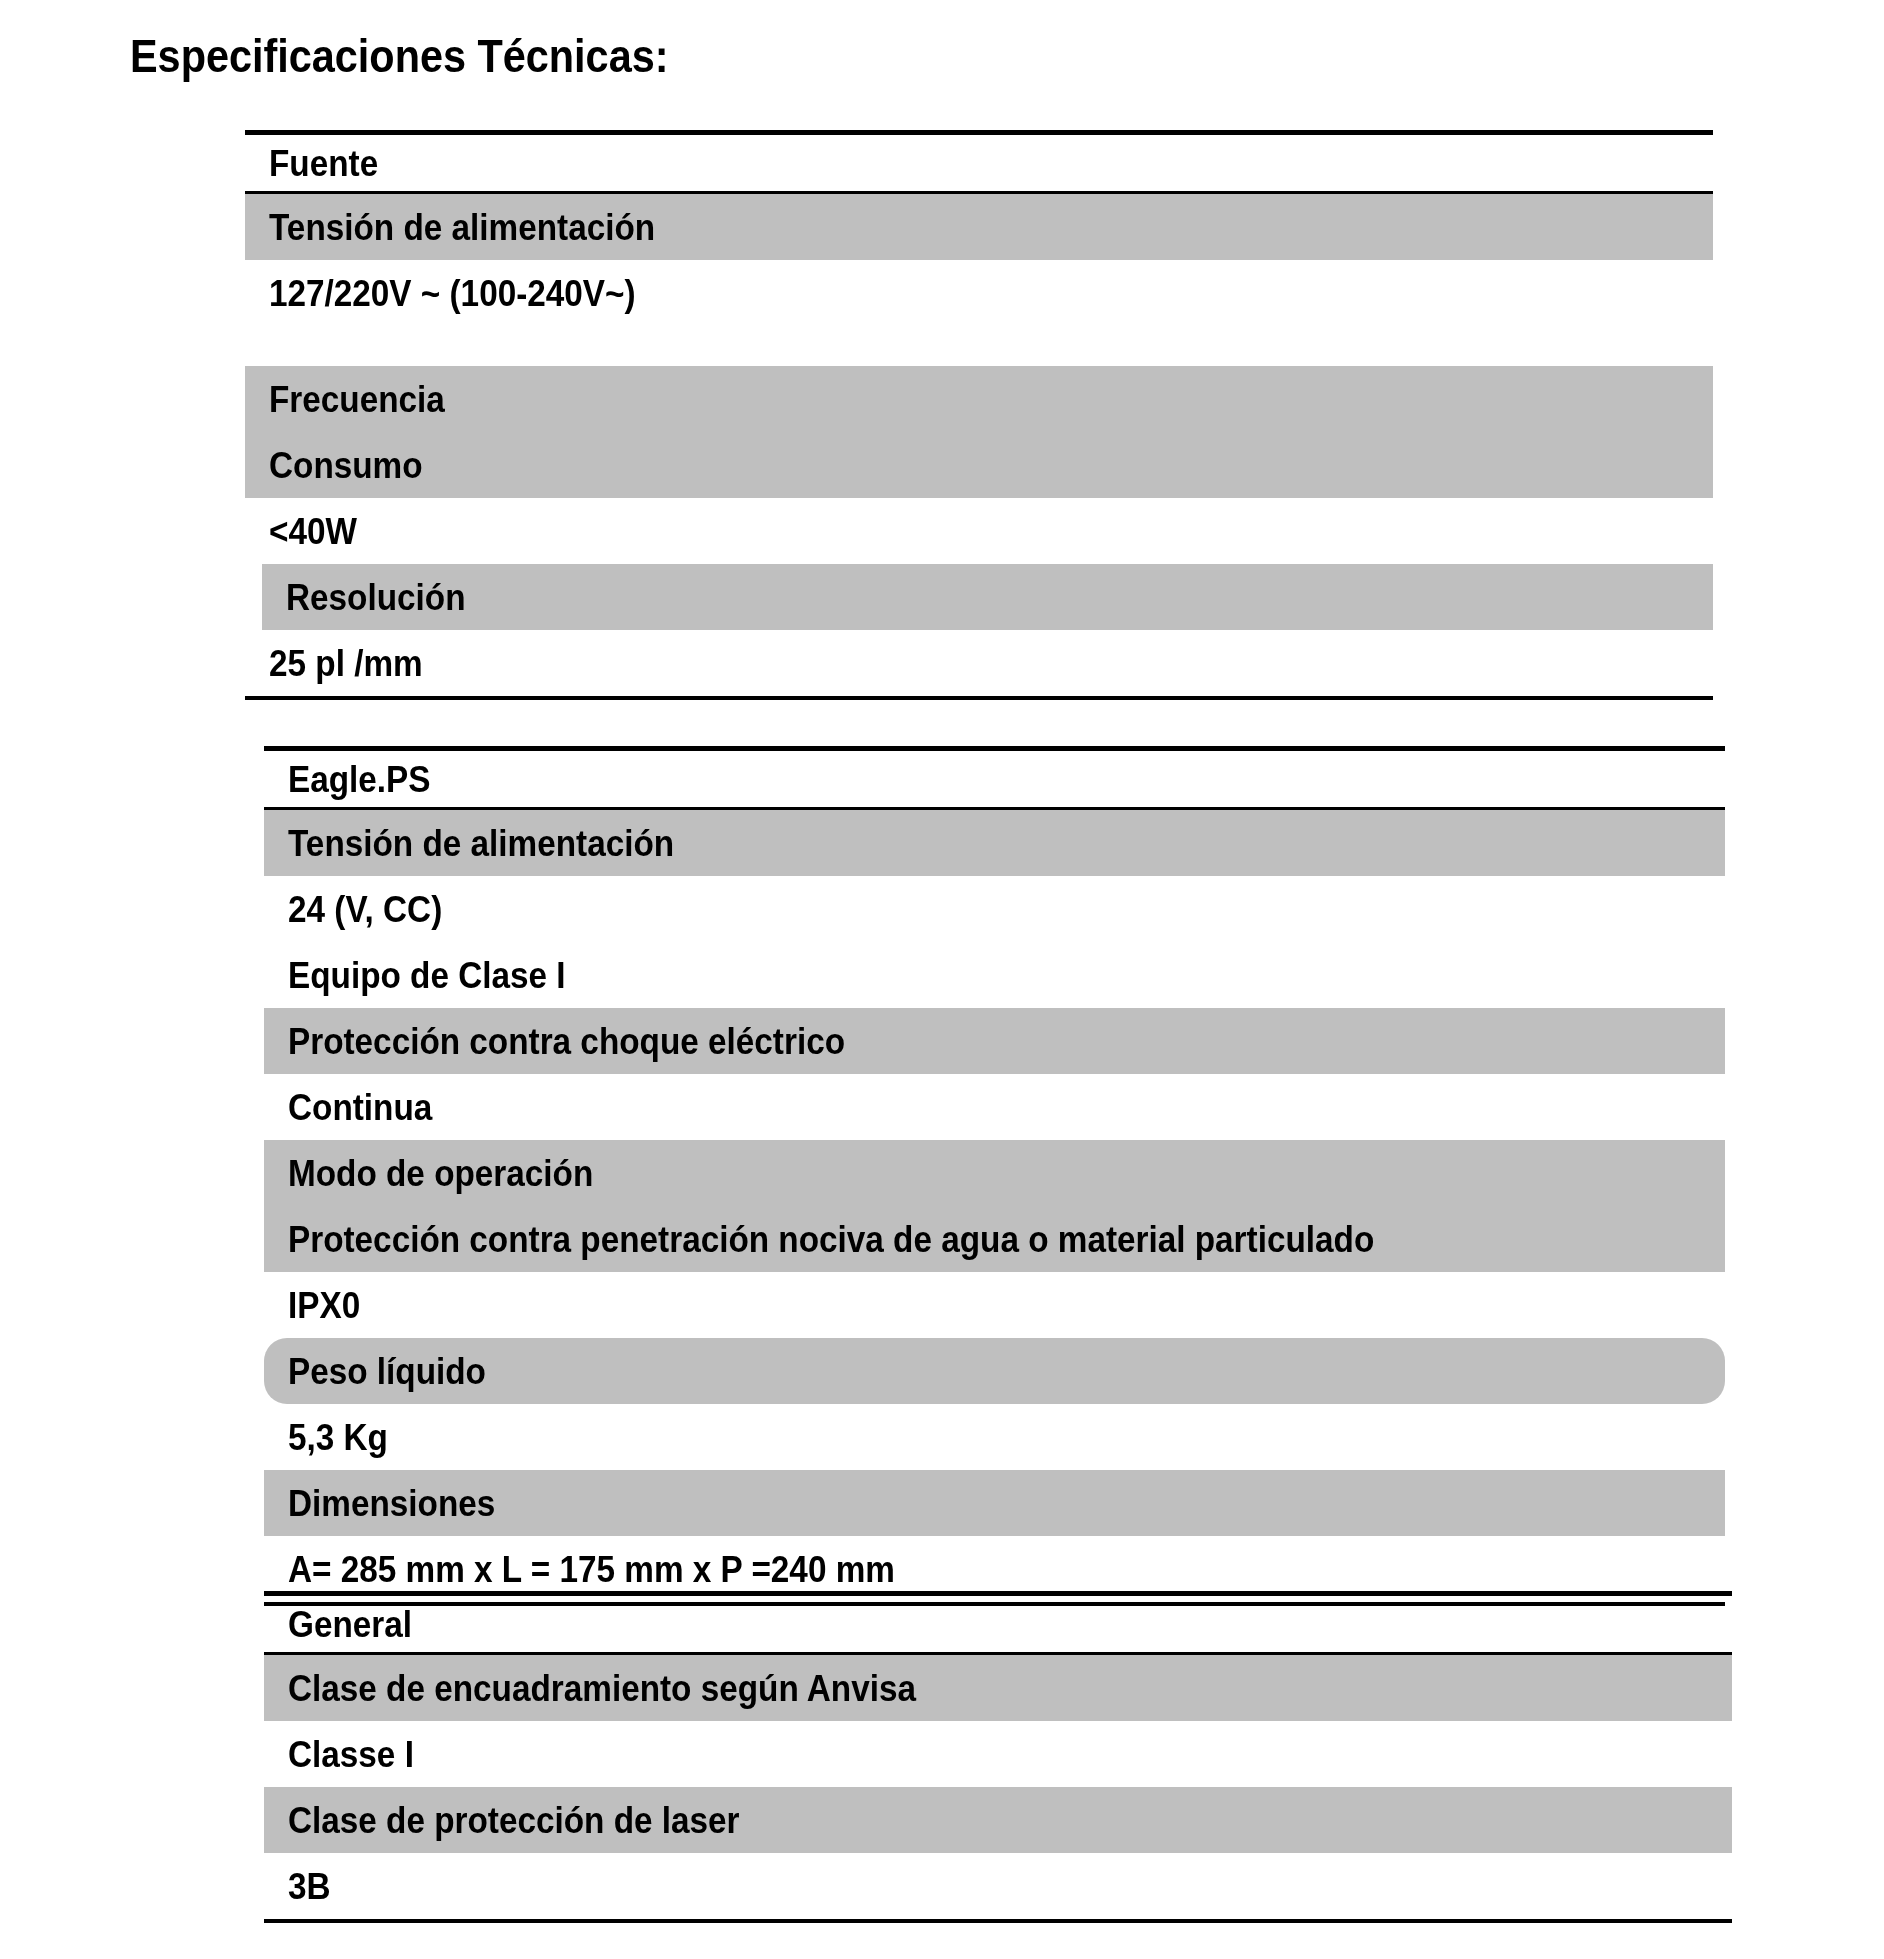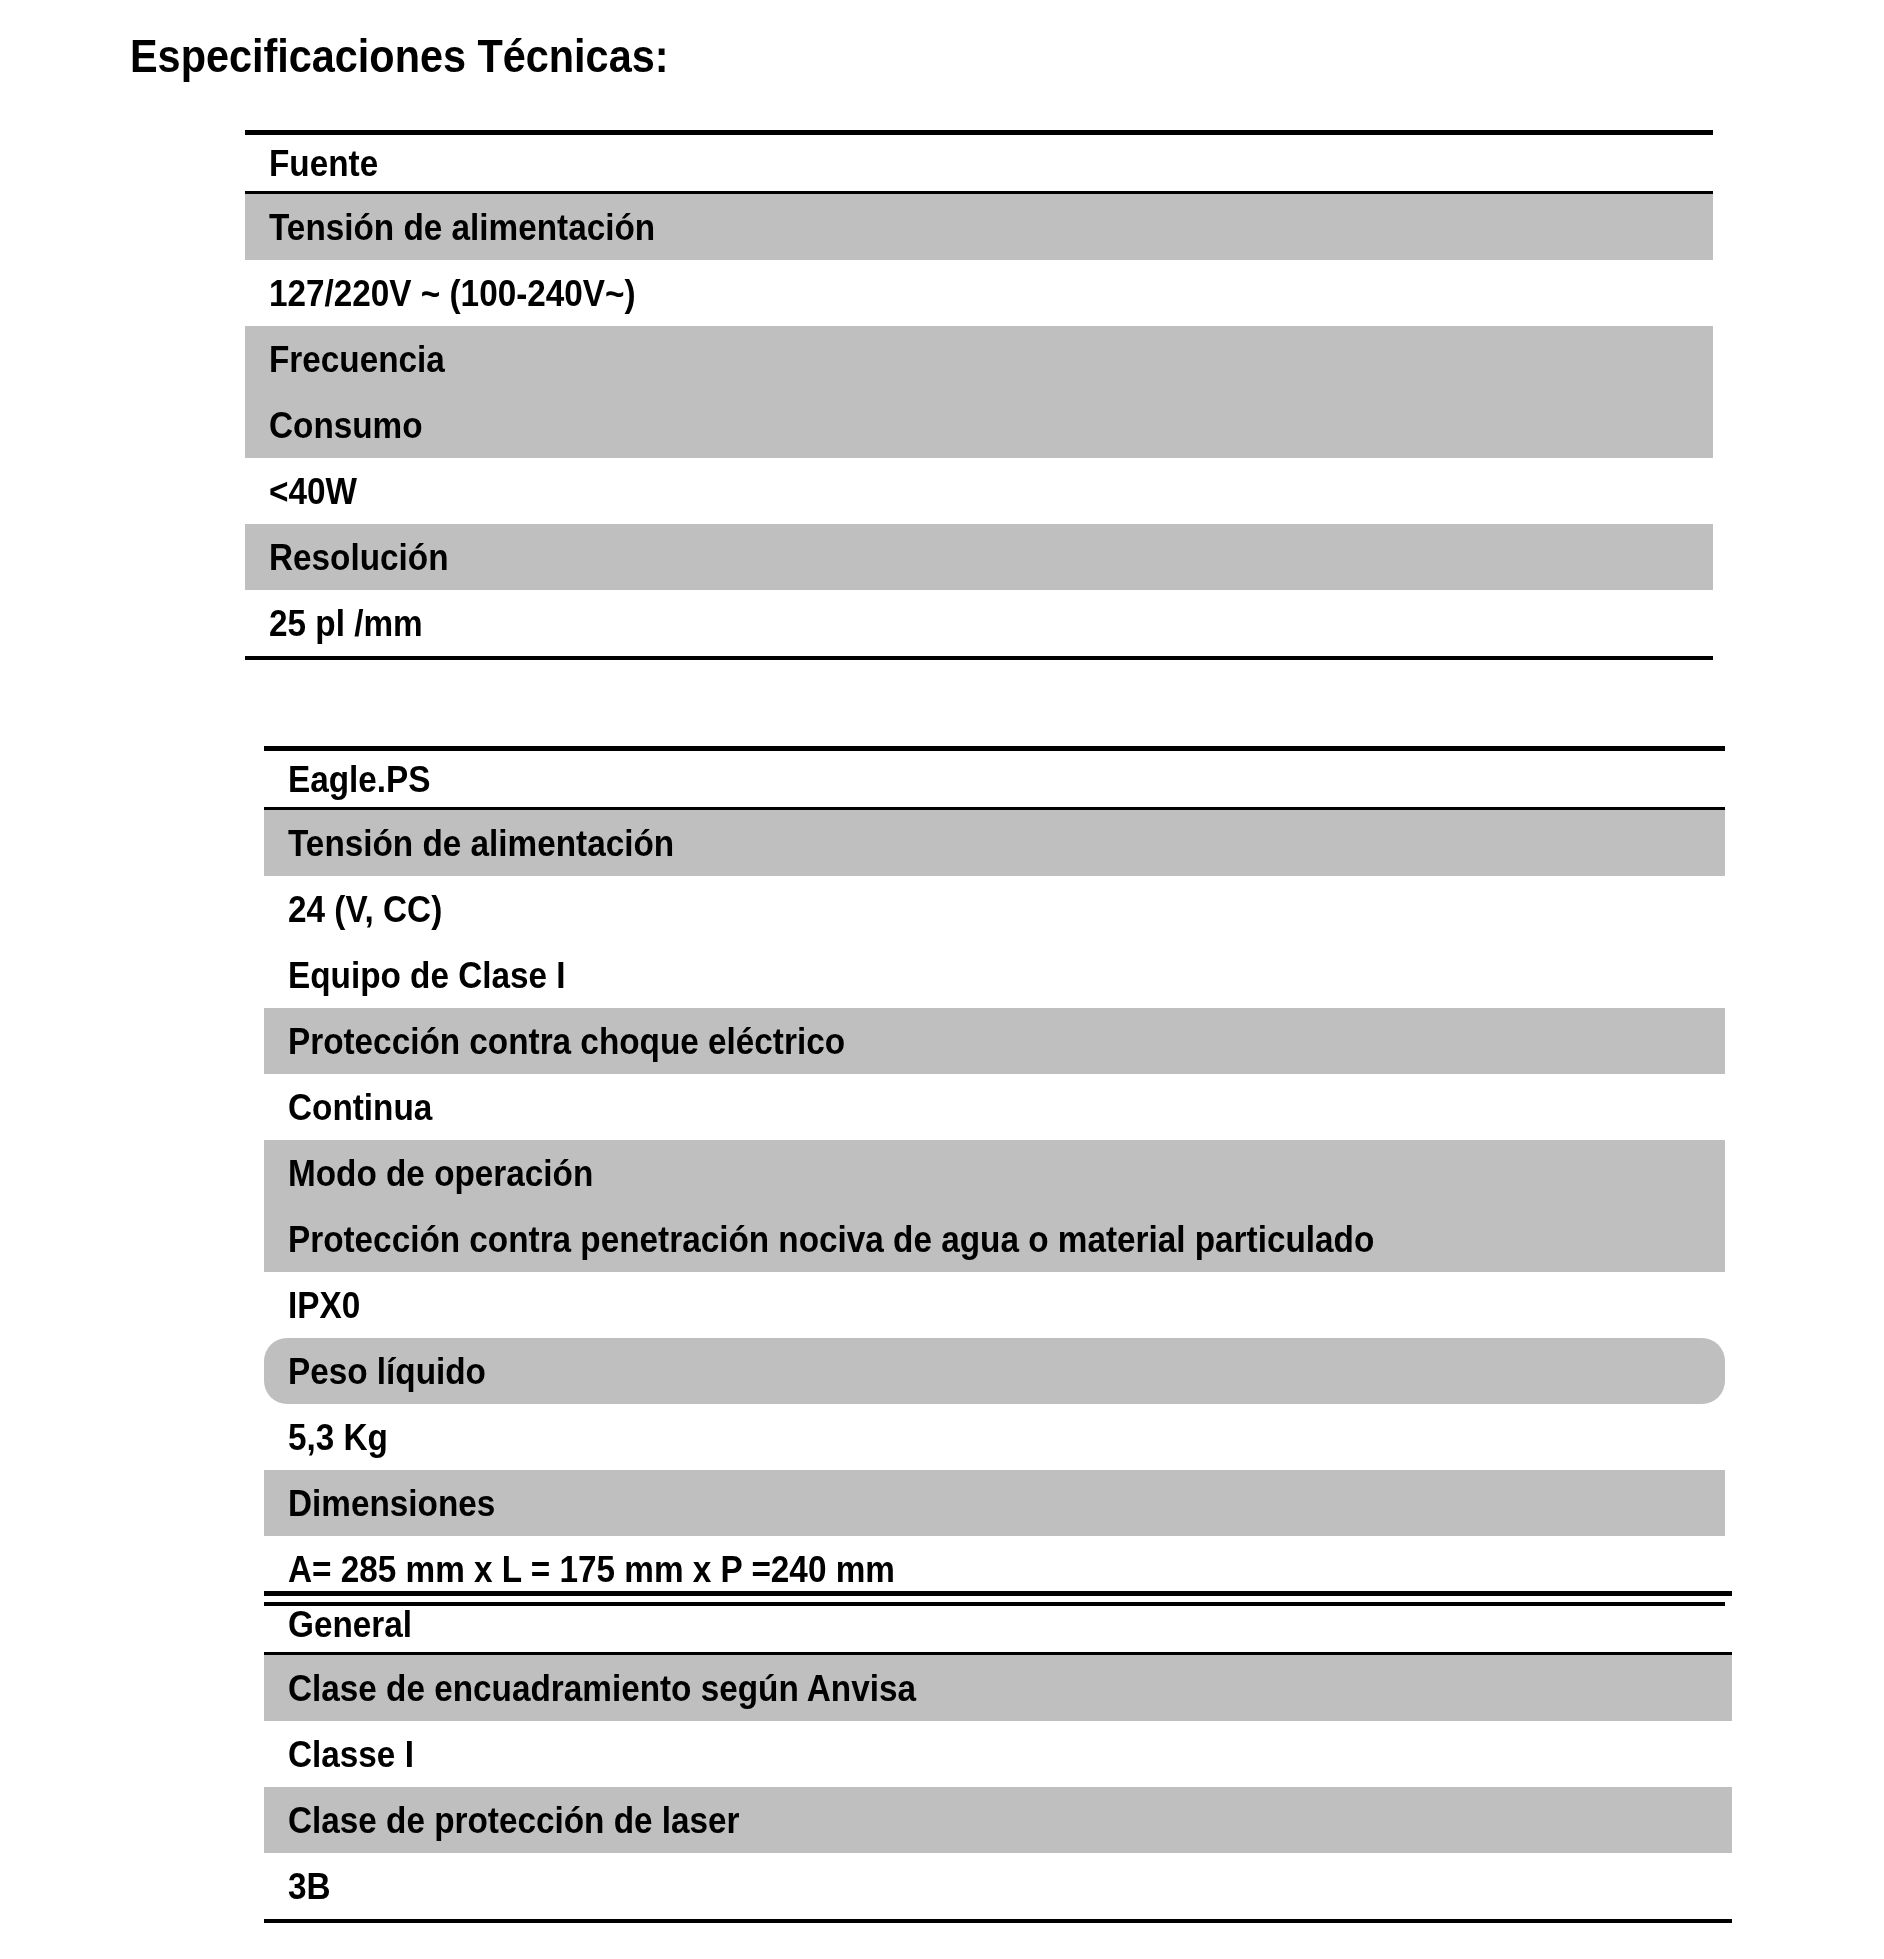--- a/index.html
+++ b/index.html
@@ -70,30 +70,30 @@
 <div class="spec-table" id="t1" style="border-top-color: rgb(0, 0, 0); border-bottom-color: rgb(0, 0, 0);">
   <div class="header" style="border-bottom-color: rgb(0, 0, 0);">
     <span class="cell-text">Fuente</span>
   </div>
   <div class="row gray" style="background: rgb(191, 191, 191);">
     <span class="cell-text">Tensión de alimentación</span>
   </div>
   <div class="row">
     <span class="cell-text">127/220V ~ (100-240V~)</span>
   </div>
-  <div class="row gray" style="background: rgb(191, 191, 191);">
+  <div class="row gray" style="background: rgb(191, 191, 191); margin-top: 40px;">
     <span class="cell-text">Frecuencia</span>
   </div>
   <div class="row gray" style="background: rgb(191, 191, 191);">
     <span class="cell-text">Consumo</span>
   </div>
   <div class="row">
     <span class="cell-text">&lt;40W</span>
   </div>
-  <div class="row gray" style="background: rgb(191, 191, 191);">
+  <div class="row gray" style="background: rgb(191, 191, 191); margin-left: 17px;">
     <span class="cell-text">Resolución</span>
   </div>
   <div class="row">
     <span class="cell-text">25 pl /mm</span>
   </div>
 </div>
 
 <div class="spec-table" id="t2" style="border-top-color: rgb(0, 0, 0); border-bottom-color: rgb(0, 0, 0);">
   <div class="header" style="border-bottom-color: rgb(0, 0, 0);">
     <span class="cell-text">Eagle.PS</span>

